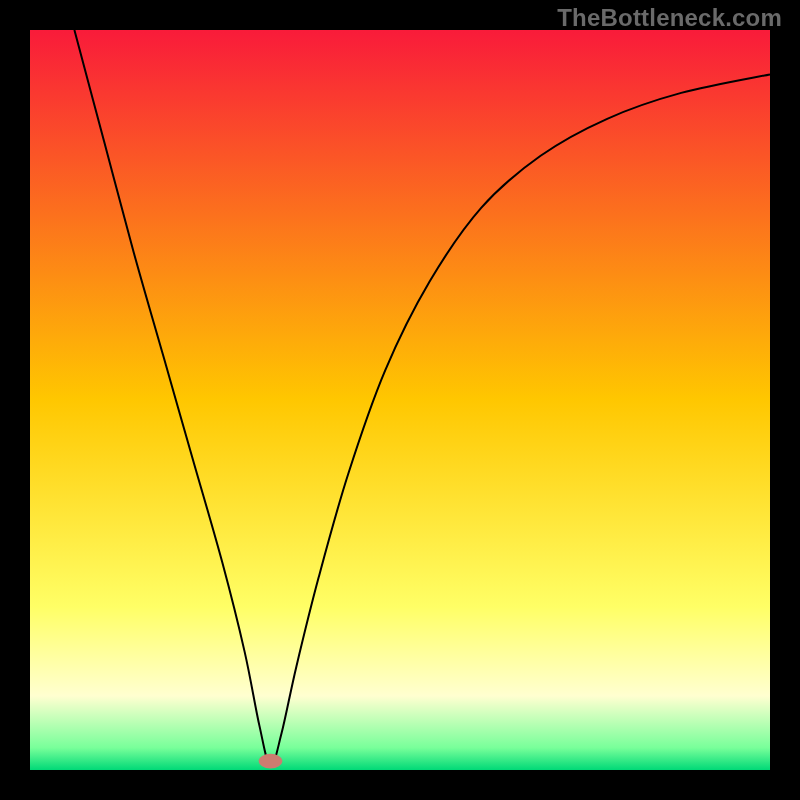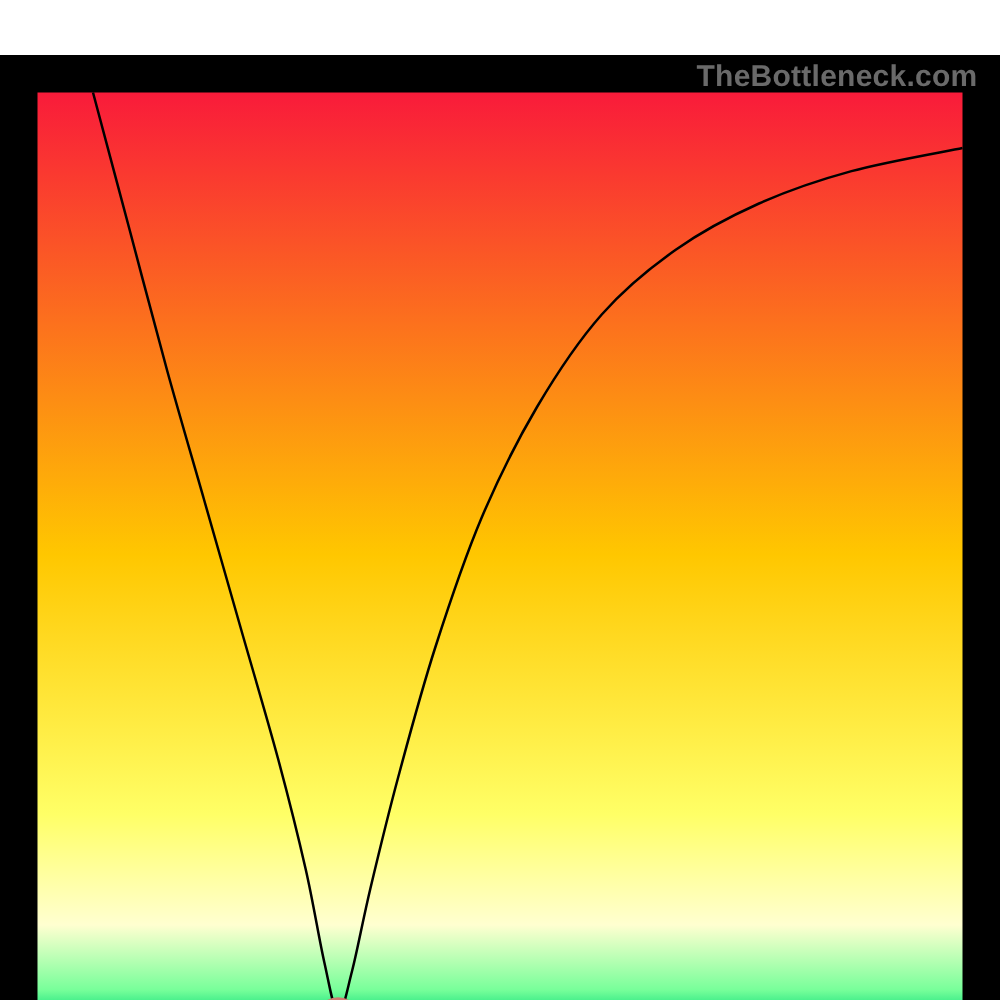--- a/index.html
+++ b/index.html
@@ -8,21 +8,20 @@
     width: 800px;
     height: 800px;
     overflow: hidden;
     background: #ffffff;
     font-family: Arial, Helvetica, sans-serif;
   }
   .stage {
     position: relative;
     width: 800px;
     height: 588px;
-    margin-top: 44px;
   }
   .watermark {
     position: absolute;
     top: 4px;
     right: 18px;
     font-size: 24px;
     font-weight: 600;
     color: #6a6a6a;
     letter-spacing: 0.2px;
     z-index: 4;

